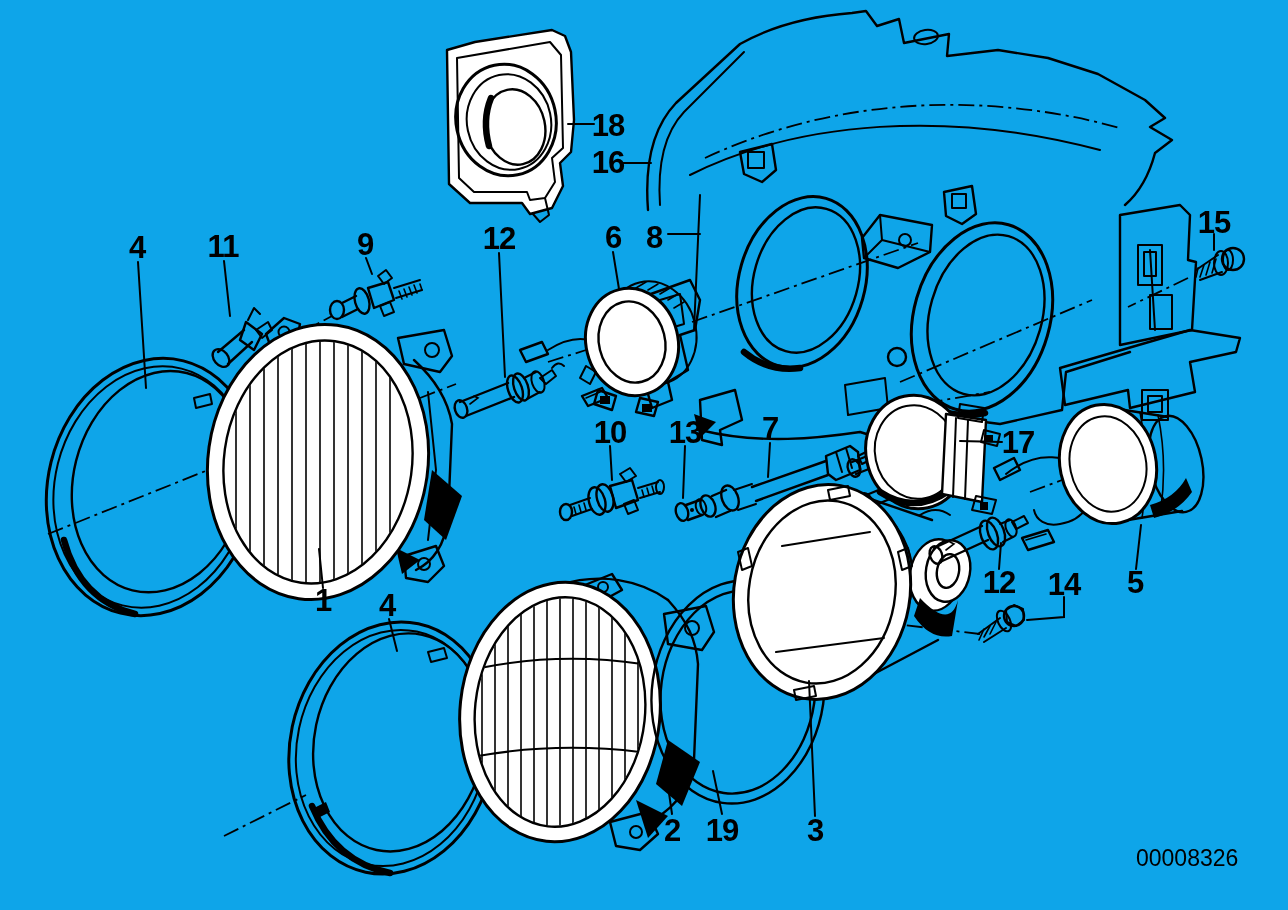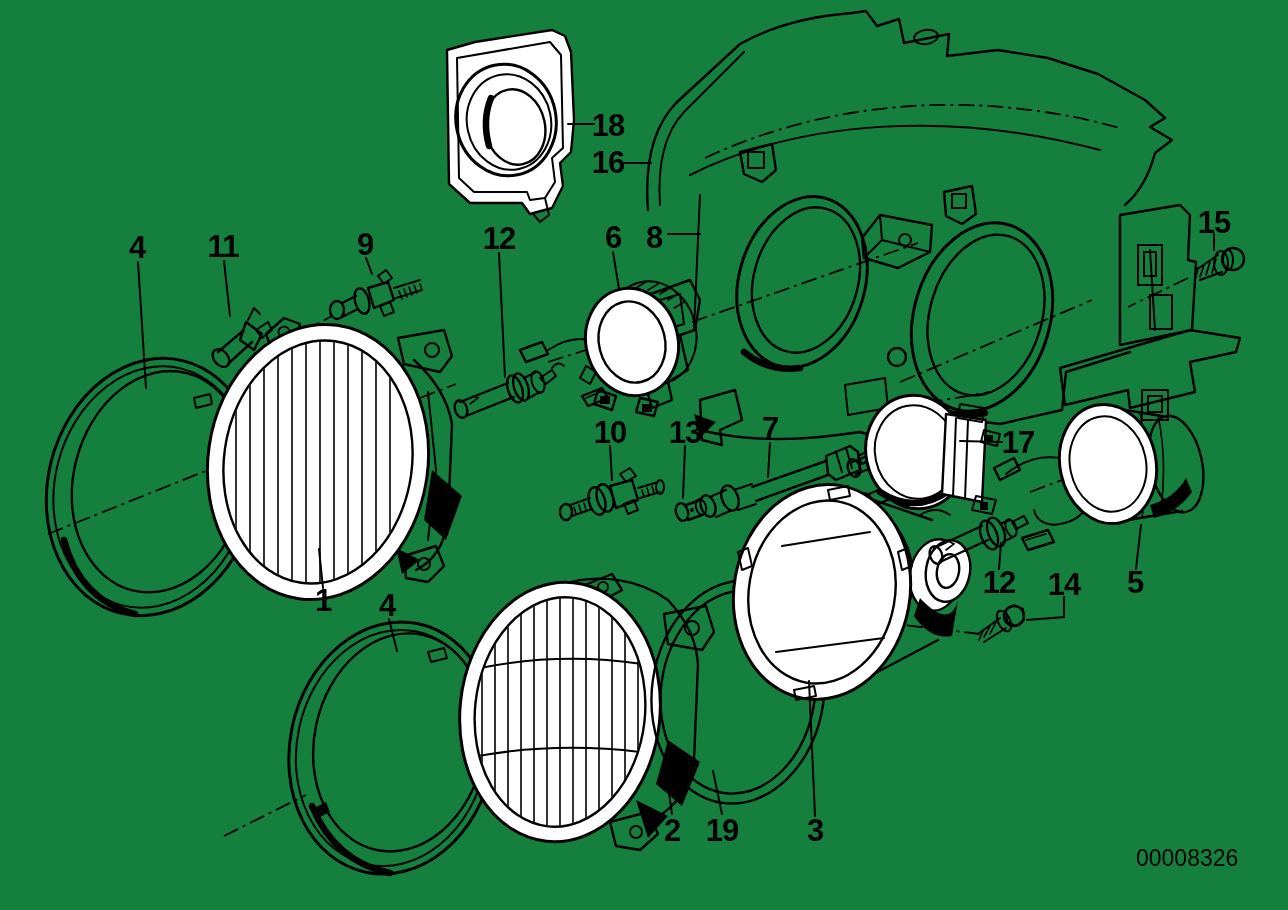--- a/index.html
+++ b/index.html
@@ -1,16 +1,16 @@
 <!DOCTYPE html>
 <html><head>
 <meta charset="utf-8">
 <style>
   html,body{margin:0;padding:0;background:#fff;}
-  .stage{position:relative;width:1288px;height:910px;background:#15803d;overflow:hidden;font-family:"Liberation Sans",sans-serif;}
+  .stage{position:relative;width:1288px;height:910px;background:#0ea5e9;overflow:hidden;font-family:"Liberation Sans",sans-serif;}
   svg{position:absolute;inset:0;}
   svg *{vector-effect:none;}
   .s3{stroke:#000;stroke-width:3;fill:none;stroke-linecap:round;stroke-linejoin:round;}
   .s25{stroke:#000;stroke-width:2.4;fill:none;stroke-linecap:round;stroke-linejoin:round;}
   .s2{stroke:#000;stroke-width:2;fill:none;stroke-linecap:round;stroke-linejoin:round;}
   .thin{stroke:#000;stroke-width:1.6;fill:none;stroke-linecap:round;}
   .thick{stroke:#000;stroke-width:6.5;fill:none;stroke-linecap:round;}
   .wf{fill:#fff;}
   .blk{fill:#000;stroke:none;}
   .axis{stroke:#000;stroke-width:1.8;fill:none;stroke-dasharray:16 5 3 5;}

